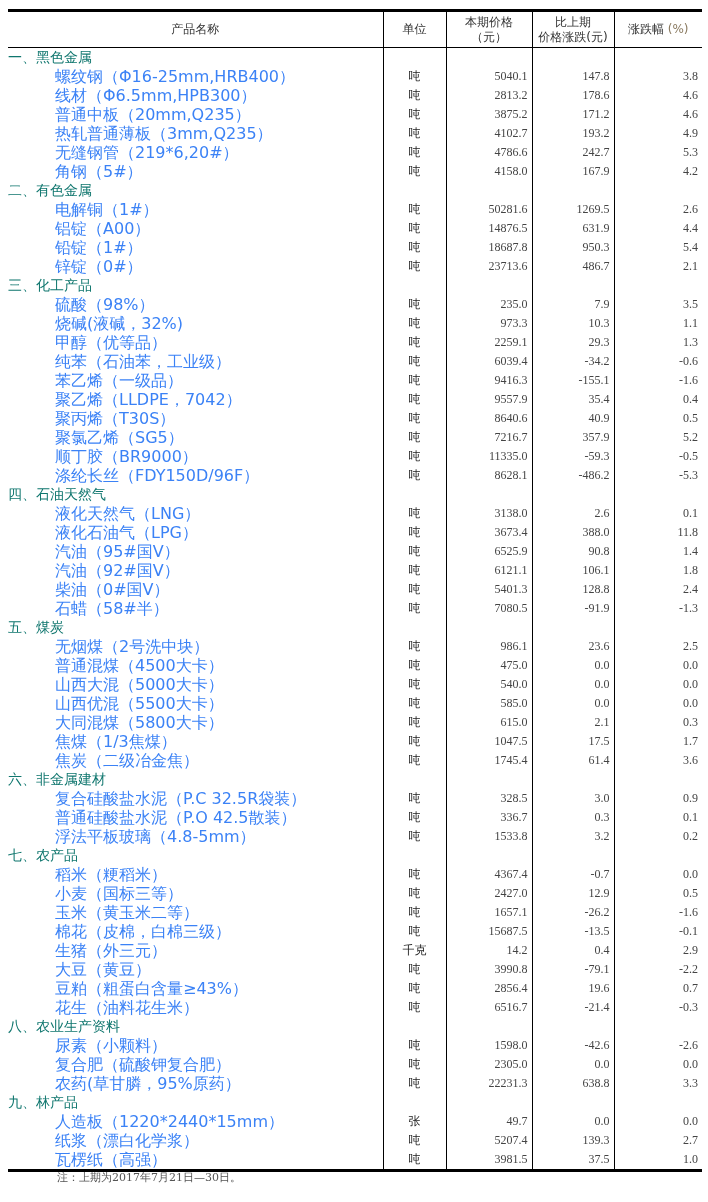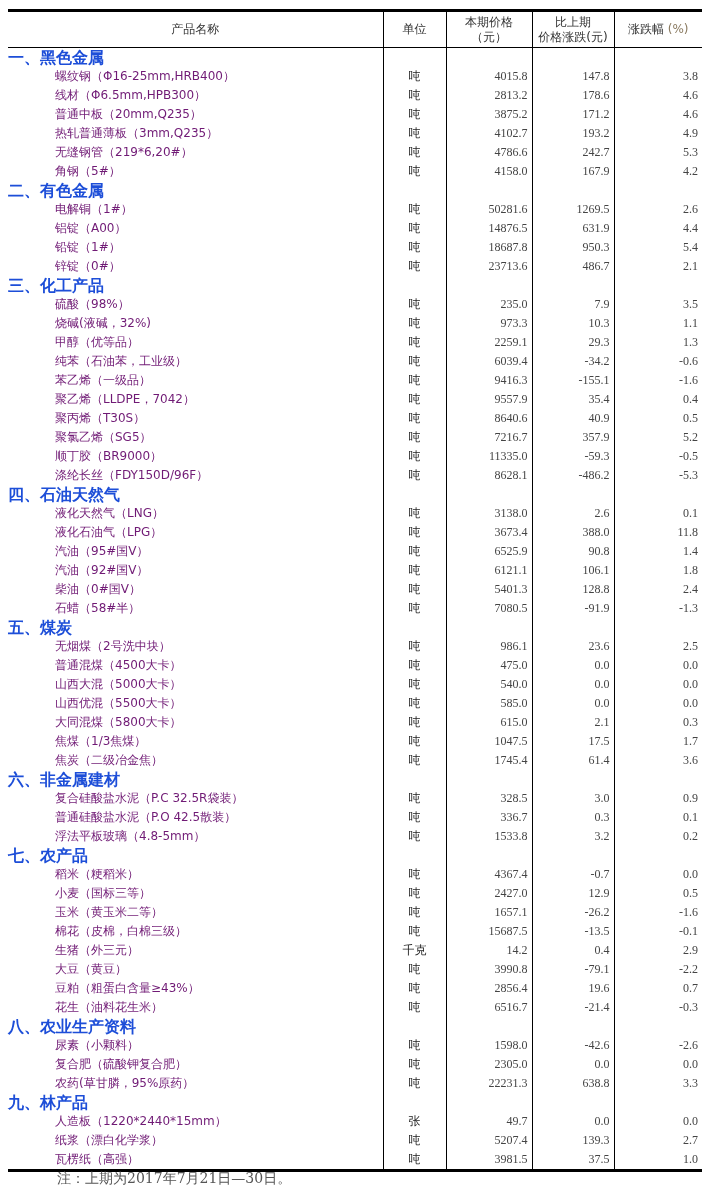--- a/index.html
+++ b/index.html
@@ -13,27 +13,27 @@
   col.c-chg { width: 82px; }
   col.c-pct { width: 88px; }
   thead tr { height: 37px; }
   thead th { font-weight: normal; font-family: "DejaVu Sans", sans-serif; font-size: 12px;
              color: #333; text-align: center; vertical-align: middle; line-height: 15px;
              border-top: 3px solid #000; border-bottom: 1px solid #000; padding: 0; }
   thead th + th { border-left: 1px solid #000; }
   .pct-sym { color: #8a7a60; }
   tbody td { height: 19px; padding: 0; font-size: 12px; line-height: 19px; white-space: nowrap; }
   tbody td + td { border-left: 1px solid #000; }
-  tr.cat td.name { font-family: "DejaVu Sans", sans-serif; font-weight: bold; font-size: 16px;
-                   color: #1d4ed8; padding-left: 0; }
-  tr.item td.name { padding-left: 47px; font-family: "DejaVu Sans", sans-serif; font-size: 12px; color: #701a75; }
+  tr.cat td.name { font-family: "DejaVu Sans", sans-serif; font-weight: normal; font-size: 14px;
+                   color: #0f766e; padding-left: 0; }
+  tr.item td.name { padding-left: 47px; font-family: "DejaVu Sans", sans-serif; font-size: 16px; color: #3b82f6; }
   td.unit { text-align: center; font-family: "DejaVu Sans", sans-serif; font-size: 12px; }
   td.num { text-align: right; padding-right: 4px !important; color: #444; font-size: 12px; }
   tbody tr:last-child td { border-bottom: 3px solid #000; margin-top: 30px; }
-  .footnote { position: absolute; left: 57px; top: 1170px; font-size: 14px; color: #555;
+  .footnote { position: absolute; left: 57px; top: 1170px; font-size: 11px; color: #555;
               font-family: "DejaVu Serif", serif; }
 </style>
 </head>
 <body>
 
 <div class="table-wrap">
   <table>
     <colgroup>
       <col class="c-name">
         <col class="c-unit">
@@ -63,21 +63,21 @@
         <tr class="cat">
           <td class="name">一、黑色金属</td>
           <td></td>
           <td></td>
           <td></td>
           <td></td>
         </tr>
         <tr class="item">
           <td class="name">螺纹钢（Φ16-25mm,HRB400）</td>
           <td class="unit">吨</td>
-          <td class="num">4015.8</td>
+          <td class="num">5040.1</td>
           <td class="num">147.8</td>
           <td class="num">3.8</td>
         </tr>
         <tr class="item">
           <td class="name">线材（Φ6.5mm,HPB300）</td>
           <td class="unit">吨</td>
           <td class="num">2813.2</td>
           <td class="num">178.6</td>
           <td class="num">4.6</td>
         </tr>

